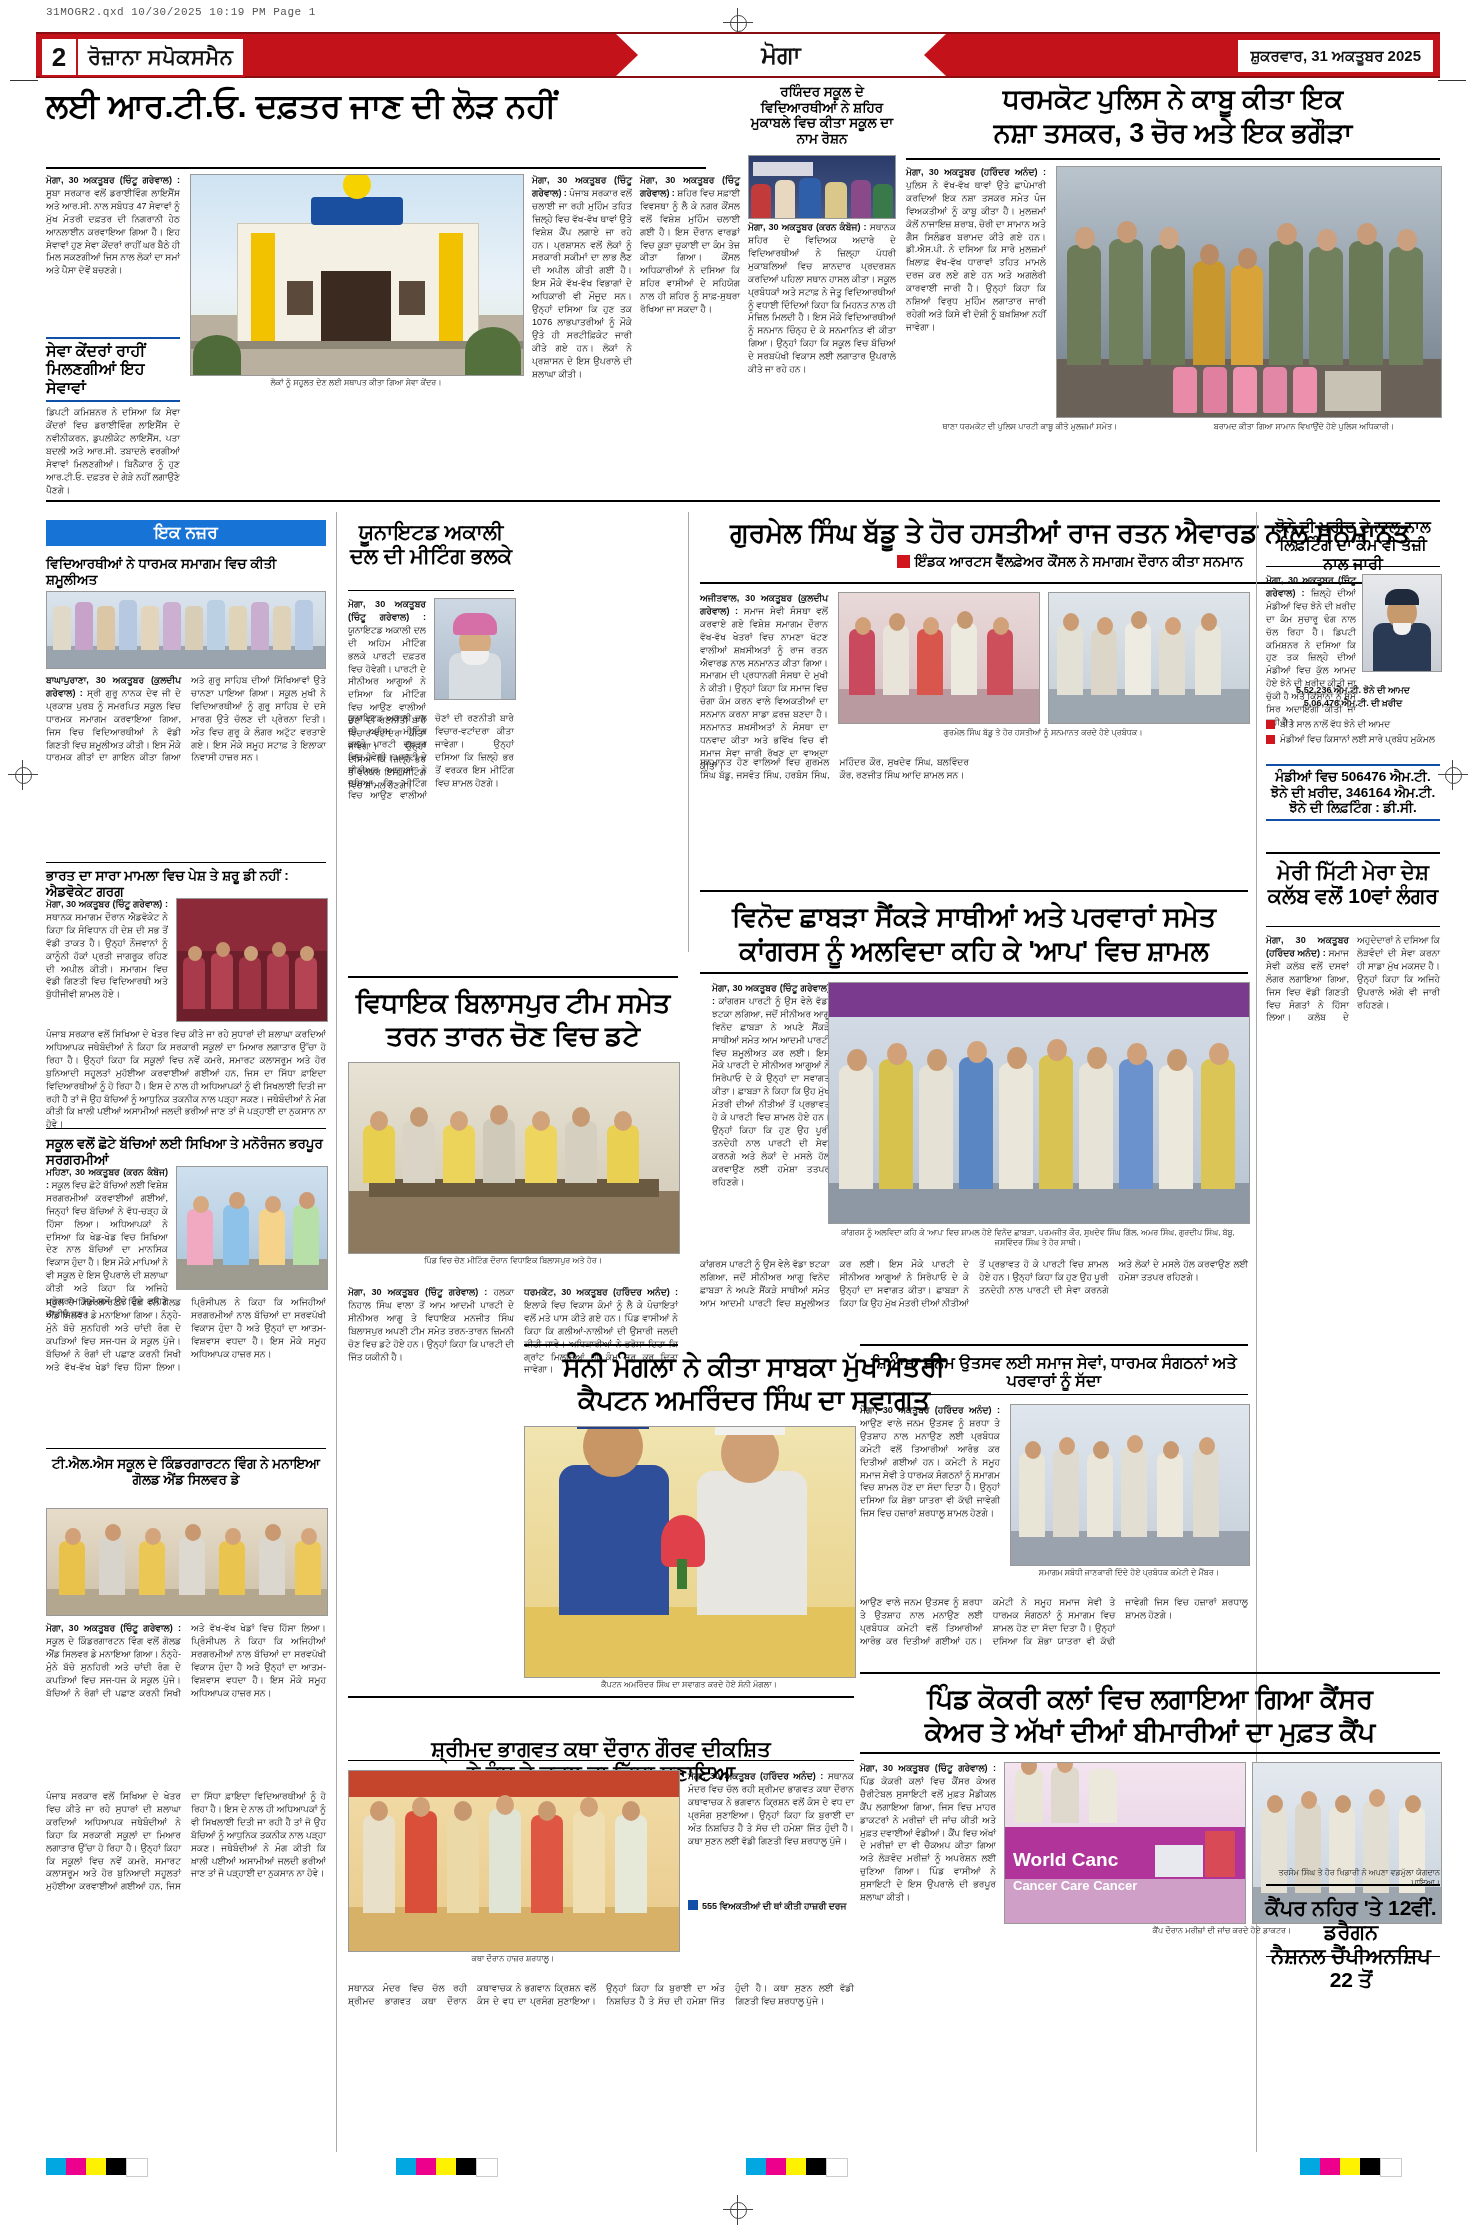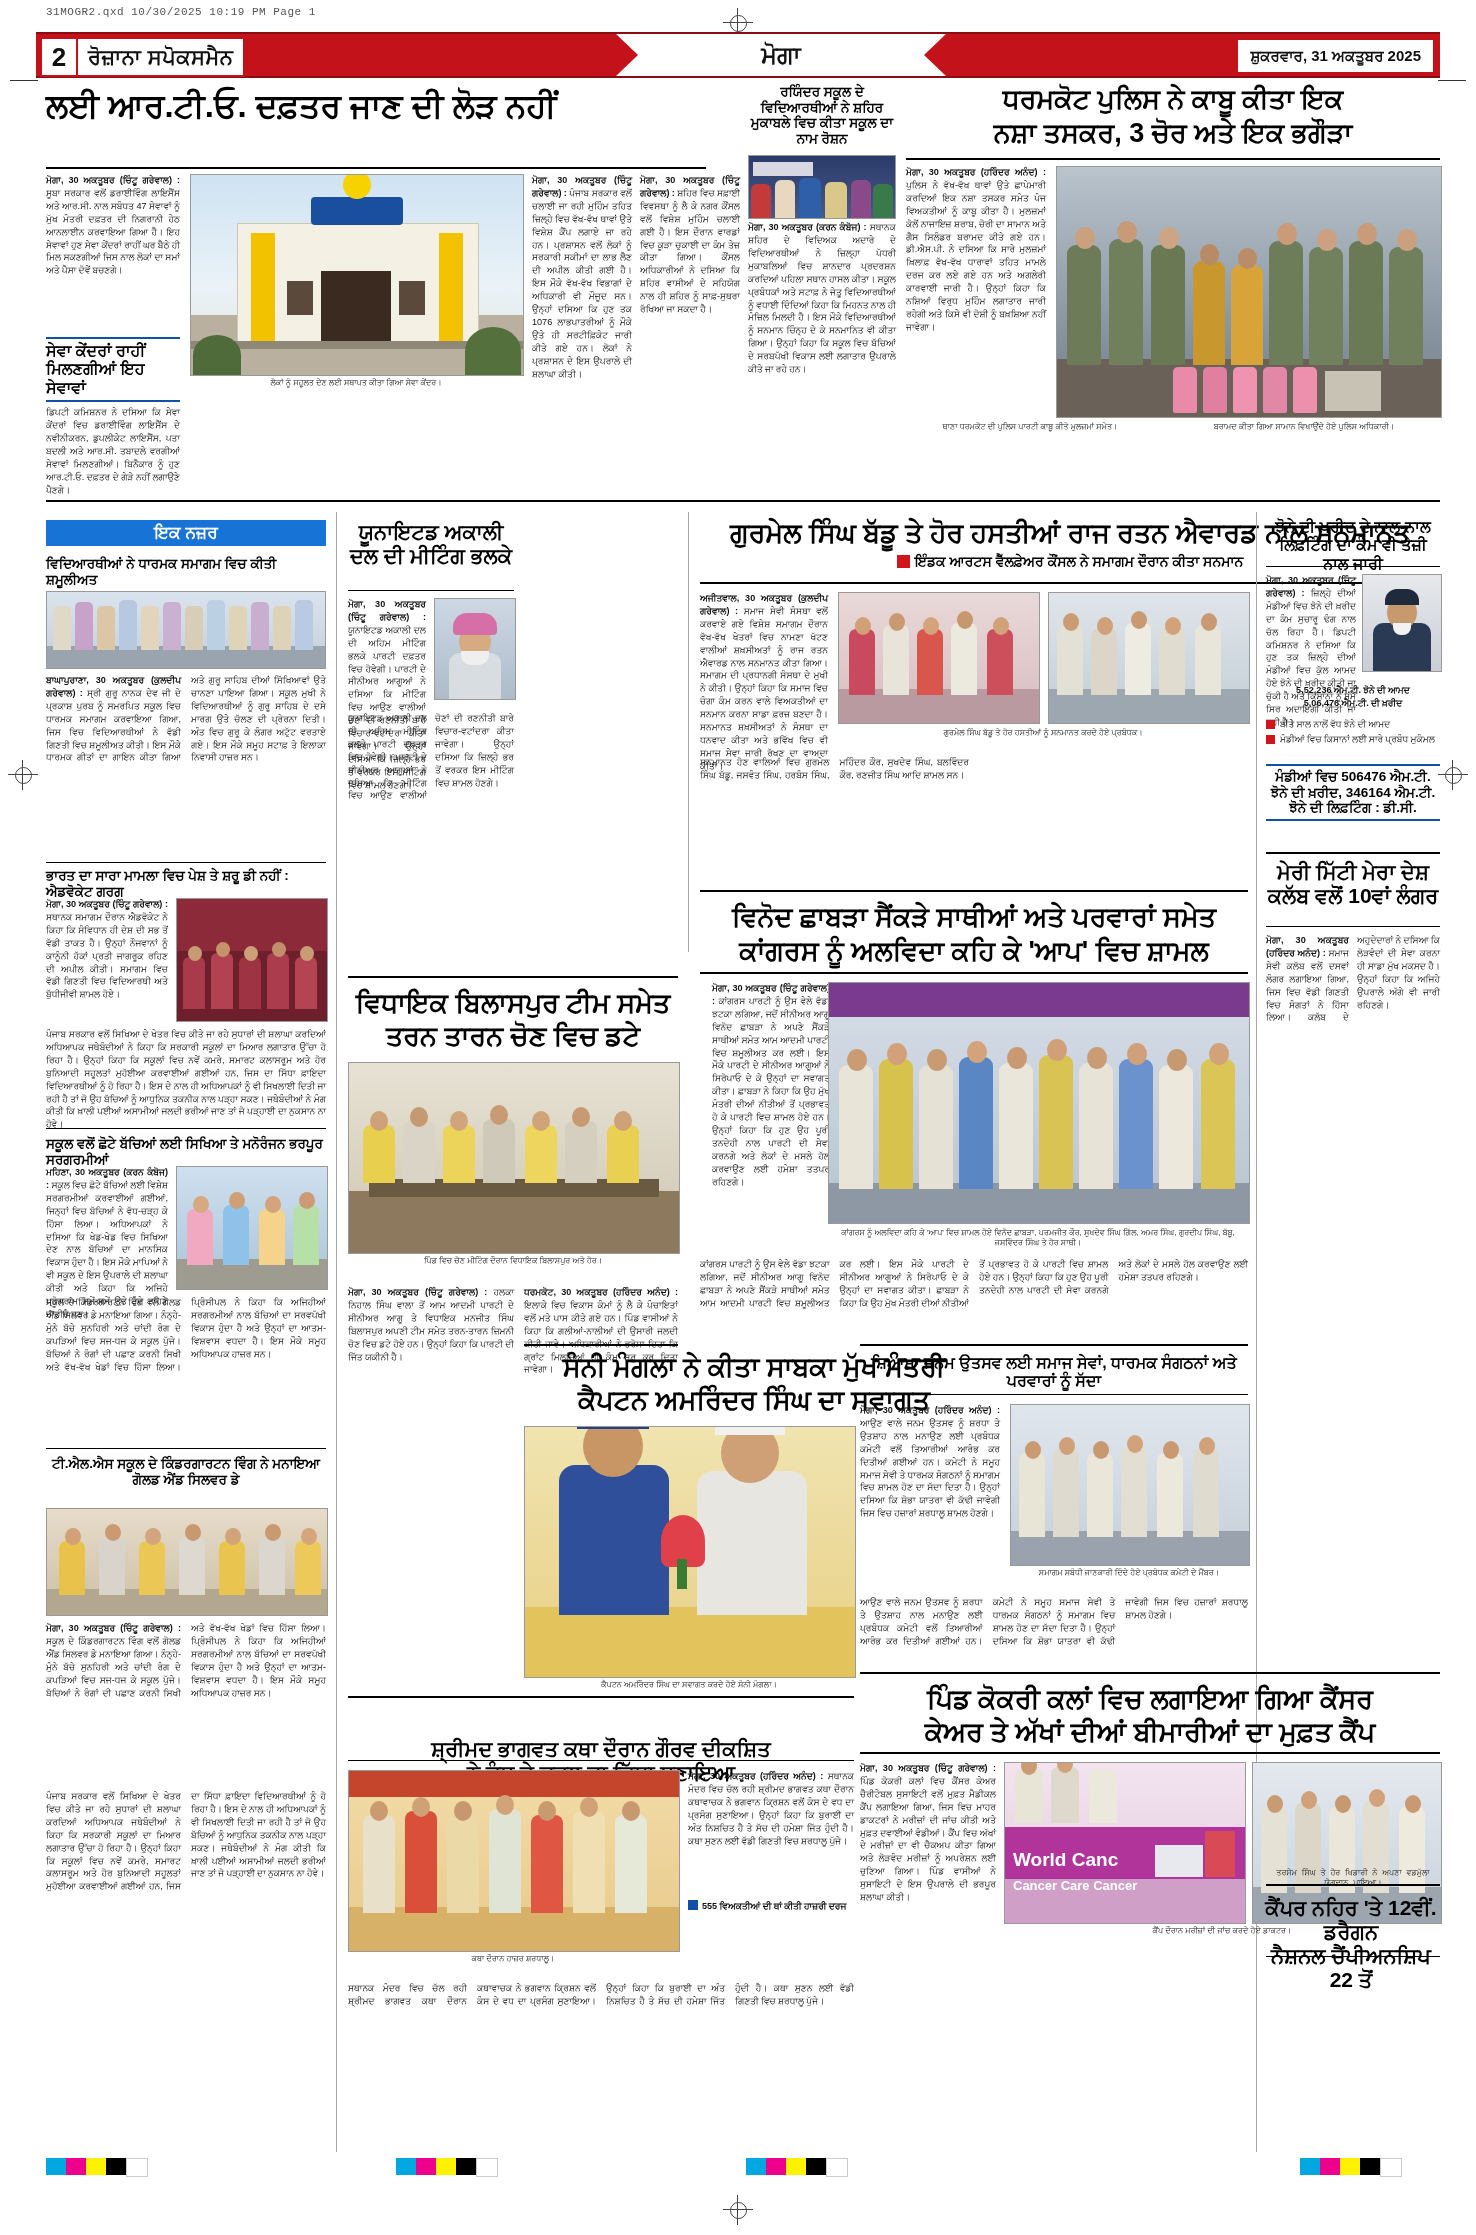--- a/index.html
+++ b/index.html
@@ -606,21 +606,21 @@
     <div class="head" style="left:152px;bottom:110px;width:16px;height:18px;background:#c99a72;"></div>
   </div>
   <div class="cap" style="position:absolute;left:1004px;top:1926px;width:436px;">ਕੈਂਪ ਦੌਰਾਨ ਮਰੀਜ਼ਾਂ ਦੀ ਜਾਂਚ ਕਰਦੇ ਹੋਏ ਡਾਕਟਰ।</div>
 
   <div class="hrule" style="left:1266px;top:1884px;width:174px;height:2px;"></div>
   <div class="box" style="left:1258px;top:1896px;width:186px;">
     <div class="hl hl-md" style="text-align:center;">ਕੈਂਪਰ ਨਹਿਰ 'ਤੇ 12ਵੀਂ. ਡਰੈਗਨ</div>
     <div class="hl hl-md" style="text-align:center;">ਨੈਸ਼ਨਲ ਚੈਂਪੀਅਨਸ਼ਿਪ 22 ਤੋਂ</div>
   </div>
   <div class="hrule" style="left:1266px;top:1956px;width:174px;"></div>
-  <div class="cap" style="position:absolute;left:1266px;top:1868px;width:174px;text-align:center;font-family:Liberation Mono, monospace;">ਤਰਸੇਮ ਸਿੰਘ ਤੇ ਹੋਰ ਖਿਡਾਰੀ ਨੇ ਅਪਣਾ ਵਡਮੁੱਲਾ ਯੋਗਦਾਨ ਪਾਇਆ।</div>
+  <div class="cap" style="position:absolute;left:1266px;top:1868px;width:174px;text-align:right;">ਤਰਸੇਮ ਸਿੰਘ ਤੇ ਹੋਰ ਖਿਡਾਰੀ ਨੇ ਅਪਣਾ ਵਡਮੁੱਲਾ ਯੋਗਦਾਨ ਪਾਇਆ।</div>
 
   <div class="cmyk-row" style="left:46px;top:2158px;">
     <i style="background:#00a7e1;"></i>
       <i style="background:#ec008c;"></i>
       <i style="background:#fff200;"></i>
       <i style="background:#000000;"></i>
       <i style="background:#ffffff;border:1px solid #ccc;"></i>
   </div>
   <div class="cmyk-row" style="left:396px;top:2158px;">
     <i style="background:#00a7e1;"></i>

